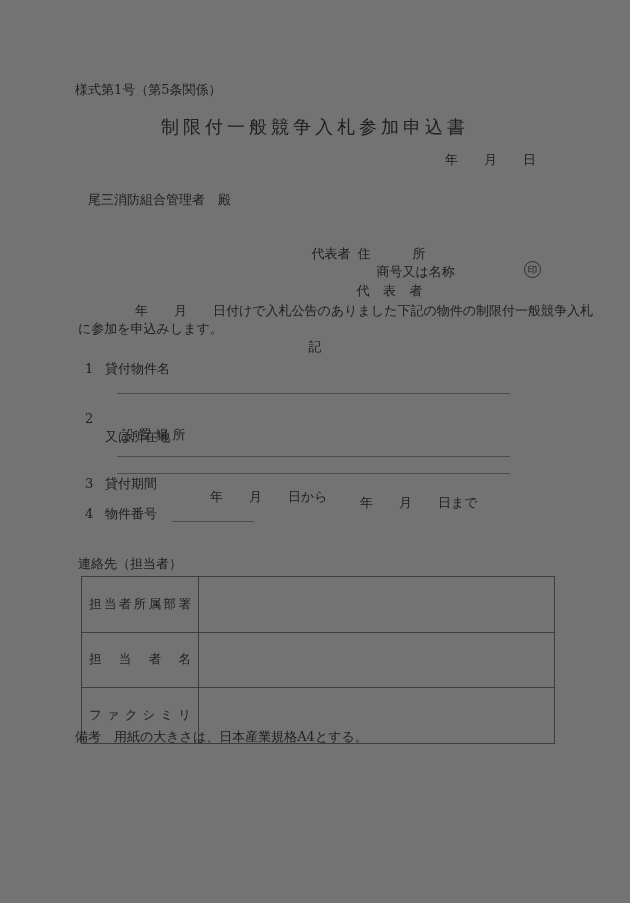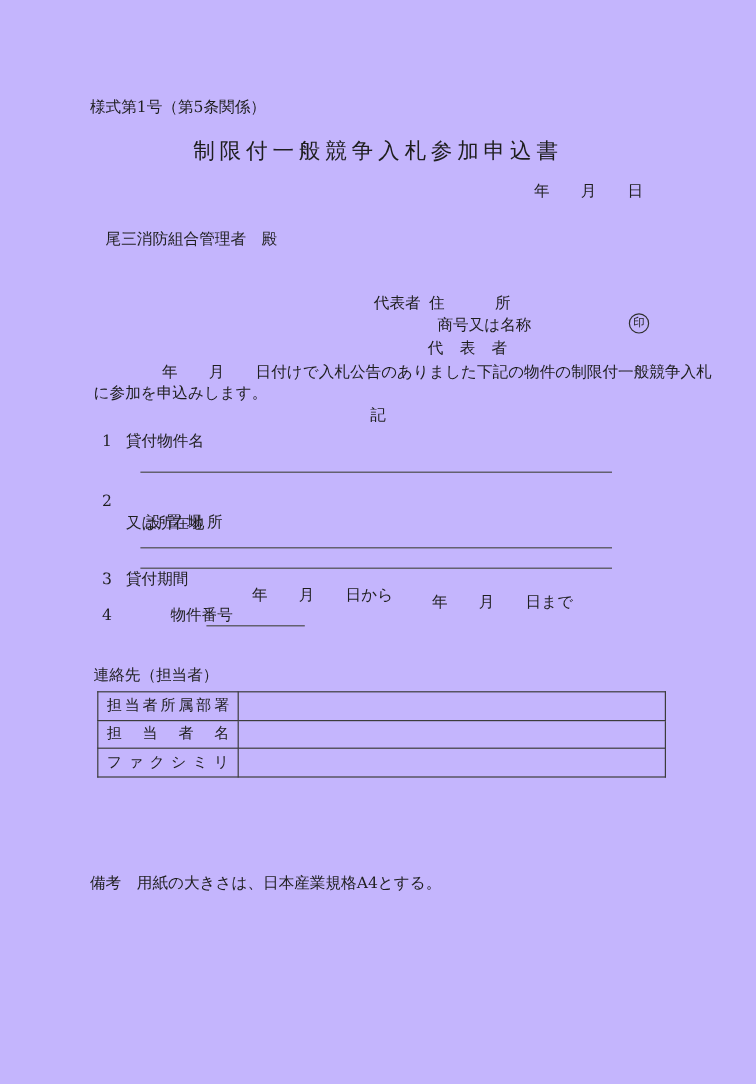--- a/index.html
+++ b/index.html
@@ -1,20 +1,20 @@
 <!DOCTYPE html>
 <html><head>
 <meta charset="utf-8">
 <style>
   html, body { margin:0; padding:0; background:#e8e8e8; }
   .page {
     position:relative;
     width:630px; height:903px;
     margin:0 auto;
-    background:#c4b5fd;
+    background:#737373;
     font-family:"DejaVu Serif","Liberation Serif",serif;
     color:#1e1e1e;
     font-size:13px;
     overflow:hidden;
   }
   .abs { position:absolute; white-space:pre; line-height:1.2; }
   .center { left:0; width:100%; text-align:center; }
   .jfield {
     display:inline-block;
     text-align:justify;
@@ -38,21 +38,21 @@
     position:absolute;
     left:81px; top:576px;
     width:474px;
     border-collapse:collapse;
     table-layout:fixed;
   }
   table.contact td {
     border:1px solid #3c3c3c;
     height:22.5px;
     font-size:12.5px;
-    padding:0 7px;
+    padding:16px 7px;
     vertical-align:middle;
   }
   table.contact td.lbl {
     width:102px;
     text-align:justify;
     text-align-last:justify;
   }
 </style>
 </head>
 <body>
@@ -63,21 +63,21 @@
 
   <div class="abs center title" style="top:116px;">制限付一般競争入札参加申込書</div>
 
   <div class="abs" style="left:445px; top:152px;">年　　月　　日</div>
 
   <div class="abs" style="left:88px; top:192px;">尾三消防組合管理者　殿</div>
 
   <div class="abs" style="left:295px; top:230px;">
     <span>代表者</span><span style="display:inline-block; width:7px;"></span><span class="jfield" style="width:68px;">住所</span>
   </div>
-  <div class="abs" style="left:348px; top:248px;">
+  <div class="abs" style="left:360px; top:248px;">
     <span>商号又は名称</span>
   </div>
   <div class="abs" style="left:340px; top:267px;">
     <span class="jfield" style="width:66px;">代表者</span>
   </div>
   <div class="seal" style="left:524px; top:261px;">印</div>
 
   <div class="abs" style="left:135px; top:303px;">年　　月　　日付けで入札公告のありました下記の物件の制限付一般競争入札</div>
   <div class="abs" style="left:78px; top:321px;">に参加を申込みします。</div>
   <div class="abs center" style="top:339px;">記</div>
@@ -93,21 +93,21 @@
   <div class="abs" style="left:105px; top:429px;">又は所在地</div>
   <div class="rule" style="left:117px; top:456px; width:393px;"></div>
   <div class="rule" style="left:117px; top:473px; width:393px;"></div>
 
   <div class="abs" style="left:85px; top:476px;">3</div>
   <div class="abs" style="left:105px; top:476px;">貸付期間</div>
   <div class="abs" style="left:210px; top:476px;margin-top:13px;">年　　月　　日から</div>
   <div class="abs" style="left:360px; top:476px;margin-top:19px;">年　　月　　日まで</div>
 
   <div class="abs" style="left:85px; top:506px;">4</div>
-  <div class="abs" style="left:105px; top:506px;margin-left:37px;">物件番号</div>
+  <div class="abs" style="left:105px; top:506px;">物件番号</div>
   <div class="rule" style="left:172px; top:521px; width:82px;"></div>
 
   <div class="abs" style="left:78px; top:556px;">連絡先（担当者）</div>
 
   <table class="contact">
     <tbody>
         <tr>
       <td class="lbl">担当者所属部署</td>
       <td></td>
     </tr>

